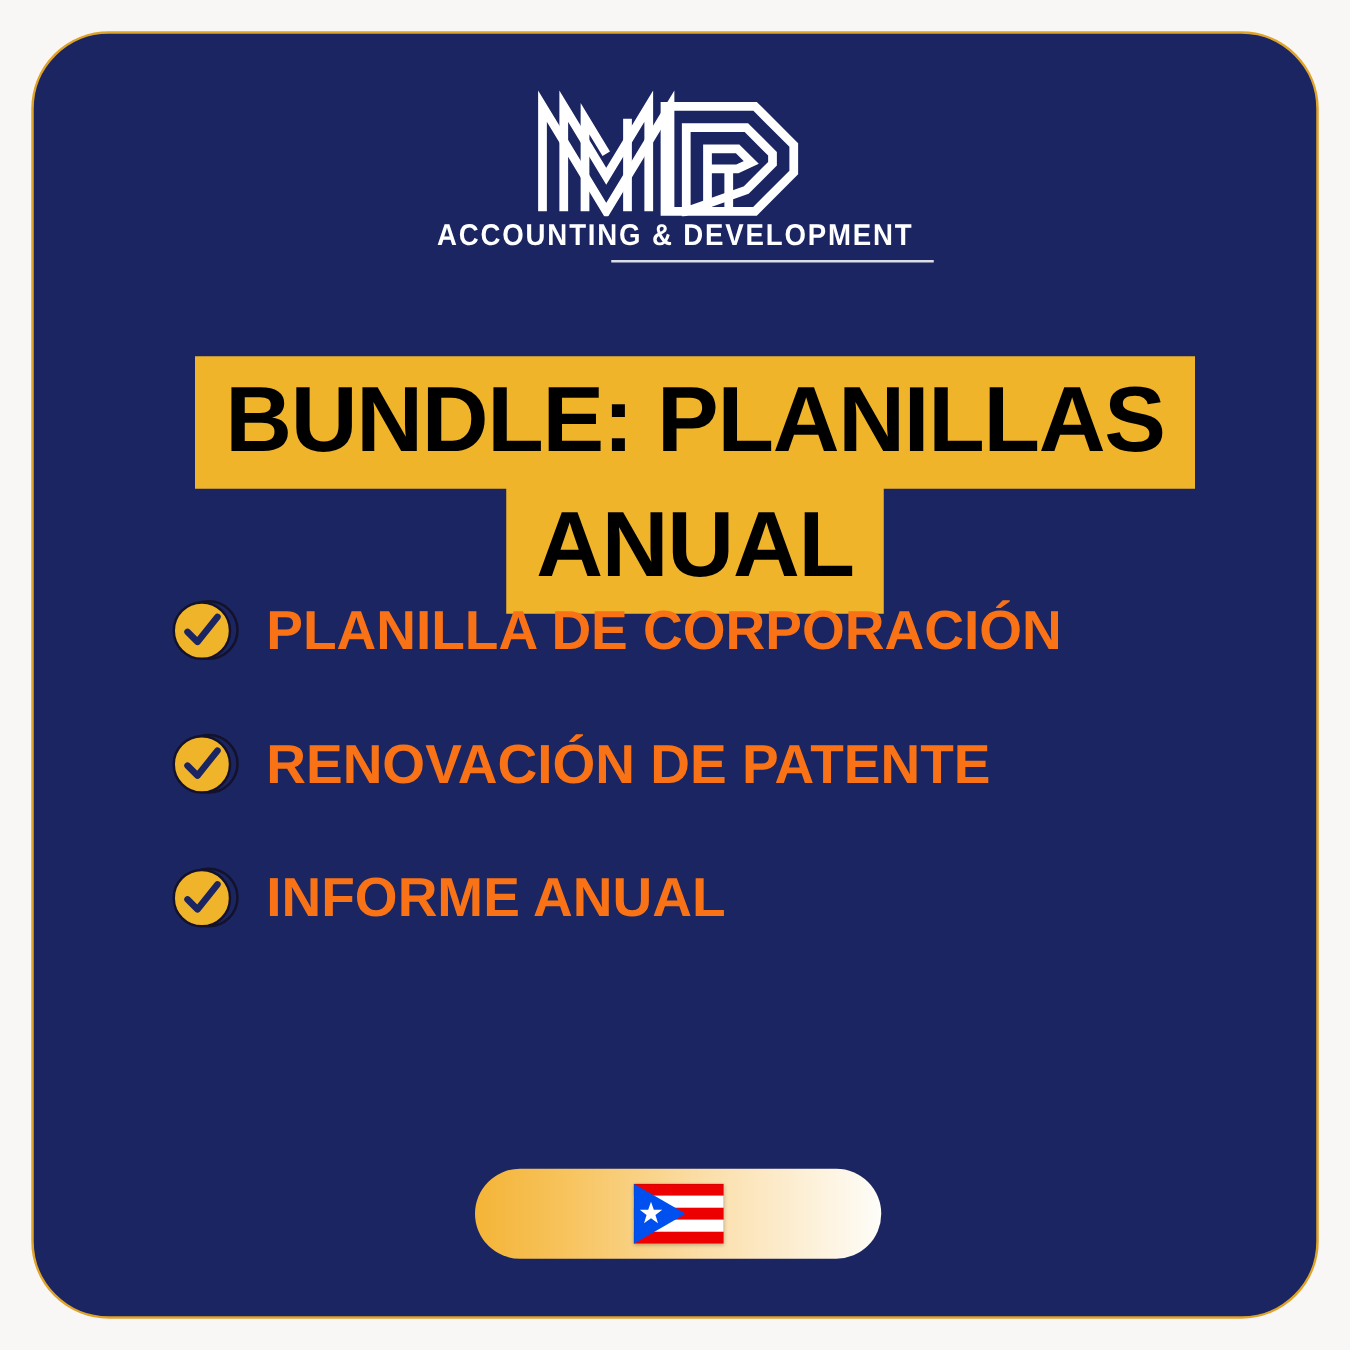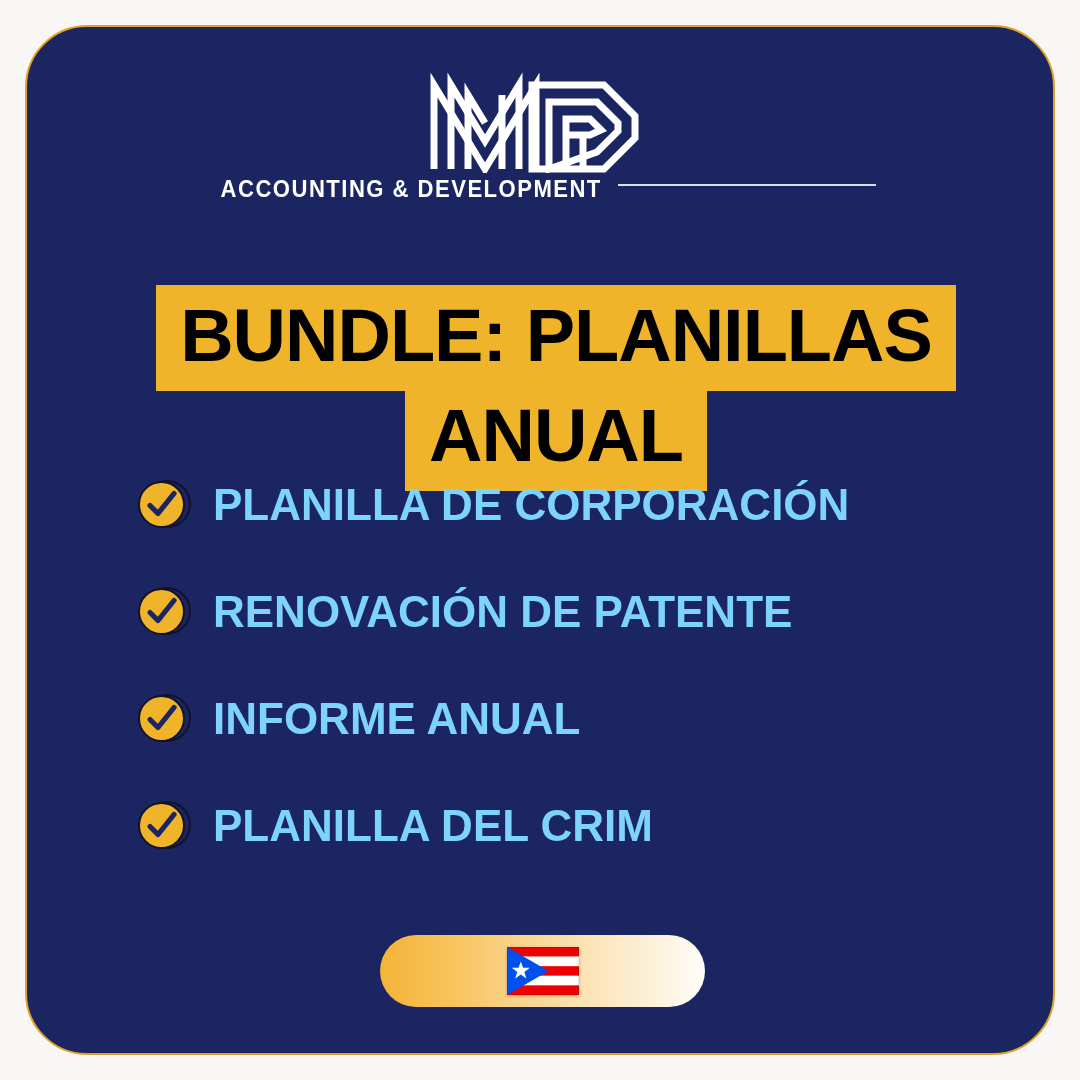--- a/index.html
+++ b/index.html
@@ -36,21 +36,22 @@
     left: 0;
     right: 0;
     display: flex;
     flex-direction: column;
     align-items: center;
   }
   #logo-mark { display:block; }
   #logo-tagline-wrap {
     margin-top: 4px;
     display: flex;
-    align-items: flex-start;
+    flex-direction: column;
+    align-items: flex-end;
   }
   #logo-tagline {
     color: #ffffff;
     font-family: "Liberation Sans Narrow", "Liberation Sans", sans-serif;
     font-weight: 700;
     font-size: 24px;
     letter-spacing: 1.6px;
     line-height: 1;
     transform: scaleX(0.92);
     white-space: nowrap;
@@ -120,21 +121,21 @@
     width: 47px; height: 47px;
     border-radius: 50%;
     background: #f0b42b;
     border: 2px solid #14122b;
   }
   .feature-check svg {
     position: absolute;
     left: 3px; top: 4px;
   }
   .feature-label {
-    color: #7dd3fc;
+    color: #f97316;
     font-weight: 800;
     font-size: 44px;
     letter-spacing: 0px;
     line-height: 1;
     white-space: nowrap;
   }
 
   
   #flag-pill {
     position: absolute;
@@ -220,30 +221,20 @@
       <span class="feature-check">
         <span class="ring"></span>
           <span class="disc"></span>
         <svg width="47" height="47" viewBox="0 0 47 47" aria-hidden="true">
           <path d="M12,24.5 L20,32.5 L36,12.5" fill="none" stroke="#1a2561" stroke-width="5.2" stroke-linecap="round" stroke-linejoin="round"></path>
         </svg>
       </span>
       <span class="feature-label">INFORME ANUAL</span>
     </div>
 
-    <div class="feature-item">
-      <span class="feature-check">
-        <span class="ring"></span>
-          <span class="disc"></span>
-        <svg width="47" height="47" viewBox="0 0 47 47" aria-hidden="true">
-          <path d="M12,24.5 L20,32.5 L36,12.5" fill="none" stroke="#1a2561" stroke-width="5.2" stroke-linecap="round" stroke-linejoin="round"></path>
-        </svg>
-      </span>
-      <span class="feature-label">PLANILLA DEL CRIM</span>
-    </div>
 
   </div>
 
   <div id="flag-pill">
     <svg id="pr-flag" width="72" height="48" viewBox="0 0 72 48" aria-hidden="true">
       <rect x="0" y="0" width="72" height="9.6" fill="#ed0000"></rect>
       <rect x="0" y="9.6" width="72" height="9.6" fill="#ffffff"></rect>
       <rect x="0" y="19.2" width="72" height="9.6" fill="#ed0000"></rect>
       <rect x="0" y="28.8" width="72" height="9.6" fill="#ffffff"></rect>
       <rect x="0" y="38.4" width="72" height="9.6" fill="#ed0000"></rect>

